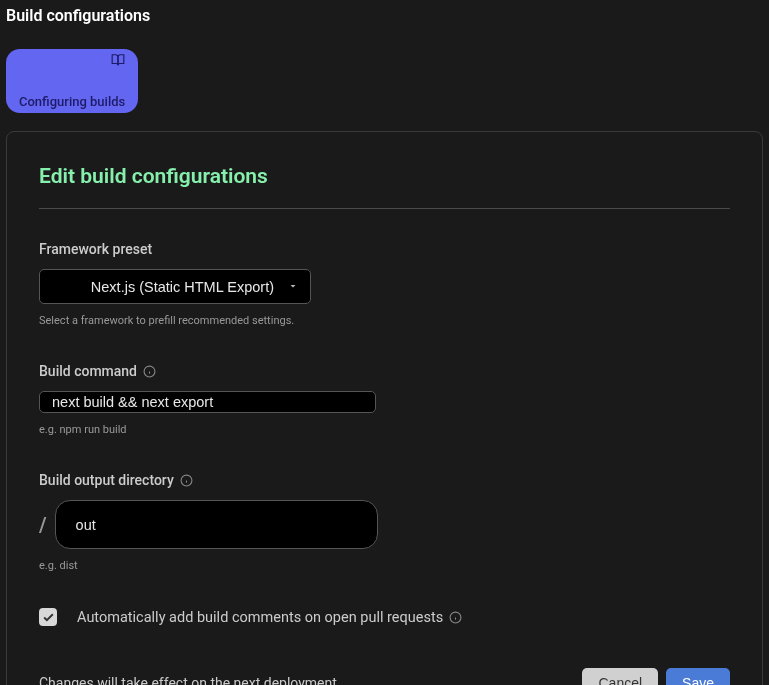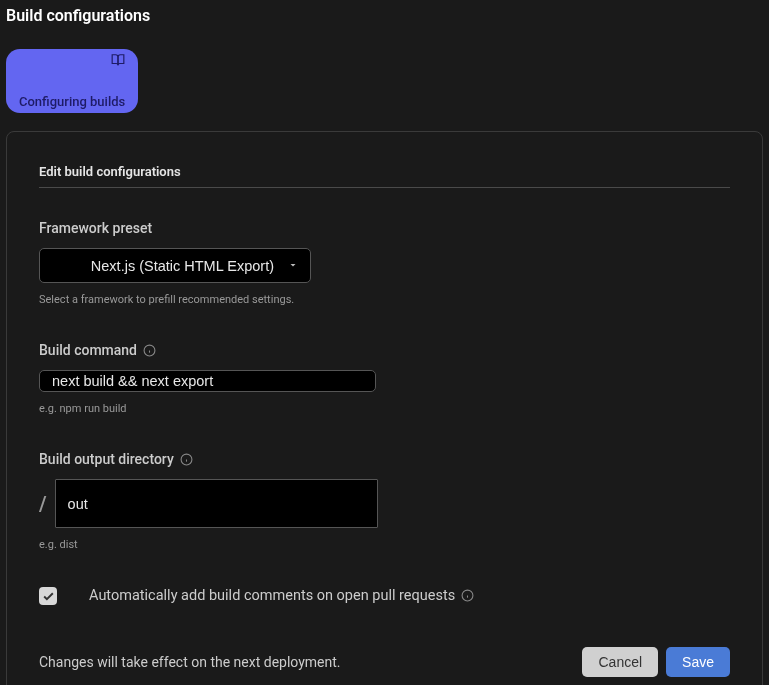--- a/index.html
+++ b/index.html
@@ -47,24 +47,24 @@
     .docs-badge-text {
       color: #1e1b66;
       font-weight: 500;
     }
     .card {
       border: 1px solid #3a3a3a;
       border-radius: 8px;
       padding: 32px;
     }
     .card-title {
-      font-size: 13px;
+      font-size: 21px;
       font-weight: 600;
-      color: #e5e5e5;
-      padding-bottom: 8px;
+      color: #86efac;
+      padding-bottom: 20px;
       border-bottom: 1px solid #4a4a4a;
       margin-bottom: 32px;
     }
     .field {
       margin-bottom: 36px;
     }
     .field-label {
       display: flex;
       align-items: center;
       gap: 6px;
@@ -120,39 +120,39 @@
     }
     .slash {
       color: #999999;
       font-size: 20px;
       font-weight: 600;
     }
     .output-input {
       width: 323px;
       background: #000000;
       border: 1px solid #555555;
-      border-radius: 1px;
-      padding: 8px 12px;
+      border-radius: 15px;
+      padding: 8px 20px;
       color: #e8e8e8;
       font-size: 14.5px;
       height: 49px;
     }
     .advanced-toggle {
       display: flex;
       align-items: center;
       gap: 10px;
       color: #4a8cff;
       font-size: 14.5px;
       cursor: pointer;
       margin-bottom: 42px;
     }
     .checkbox-row {
       display: flex;
-      align-items: flex-start;
-      gap: 32px;
+      align-items: center;
+      gap: 20px;
       margin-bottom: 42px;
     }
     .checkbox {
       width: 18px;
       height: 18px;
       border-radius: 4px;
       background: #d8d8d8;
       display: flex;
       align-items: center;
       justify-content: center;

